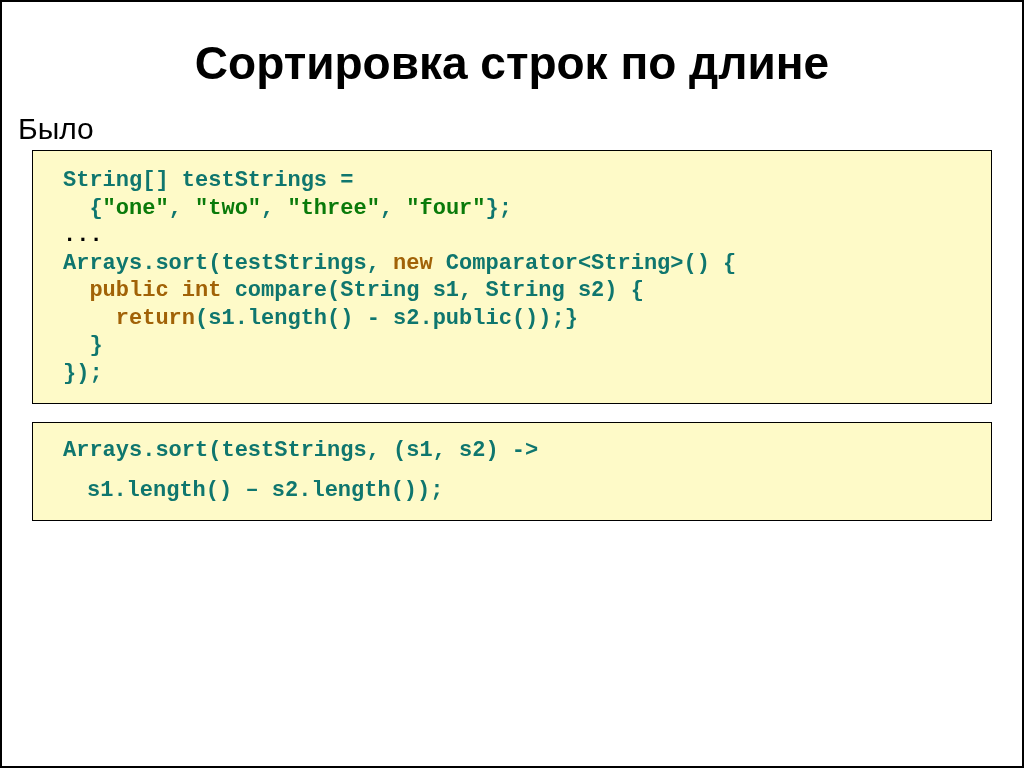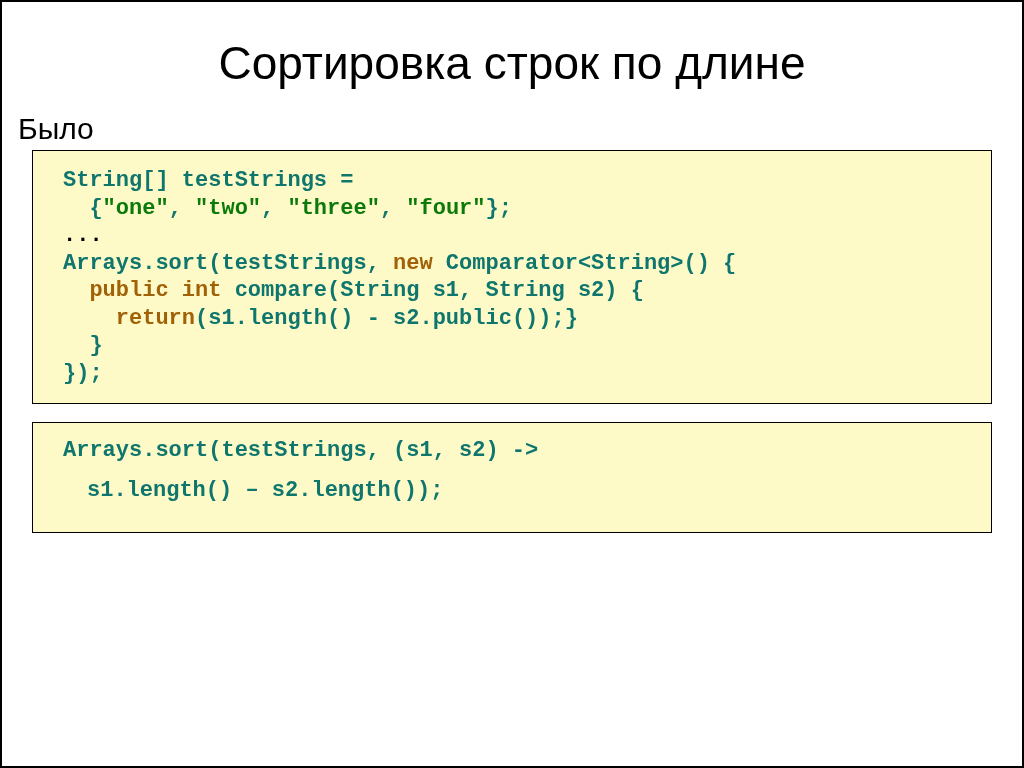--- a/index.html
+++ b/index.html
@@ -16,21 +16,21 @@
     height: 768px;
     border: 2px solid #000;
     box-sizing: border-box;
     position: relative;
   }
   .title {
     font-size: 46px;
     text-align: center;
     margin-top: 34px;
     margin-bottom: 22px;
-    font-weight: normal;
+    font-weight: bold;
   }
   .section-label {
     font-size: 30px;
     padding-left: 16px;
     margin-bottom: 4px;
   }
   .code-box {
     margin: 0 30px 18px 30px;
     background: #fefac8;
     border: 1px solid #000;
@@ -38,21 +38,21 @@
     padding: 16px 14px 16px 30px;
     font-family: "Courier New", Courier, monospace;
     font-size: 22px;
     font-weight: bold;
     line-height: 1.25;
     white-space: pre;
     overflow: hidden;
   }
   .code-box.narrow {
     padding-top: 14px;
-    padding-bottom: 28px;
+    padding-bottom: 16px;
     white-space: normal;
   }
   .n { color: #0f766e; } 
   .r { color: #a16207; } 
   .g { color: #0a7a0a; } 
   .k { color: #000; }
   .blk { display: block; }
 </style>
 </head>
 <body>

